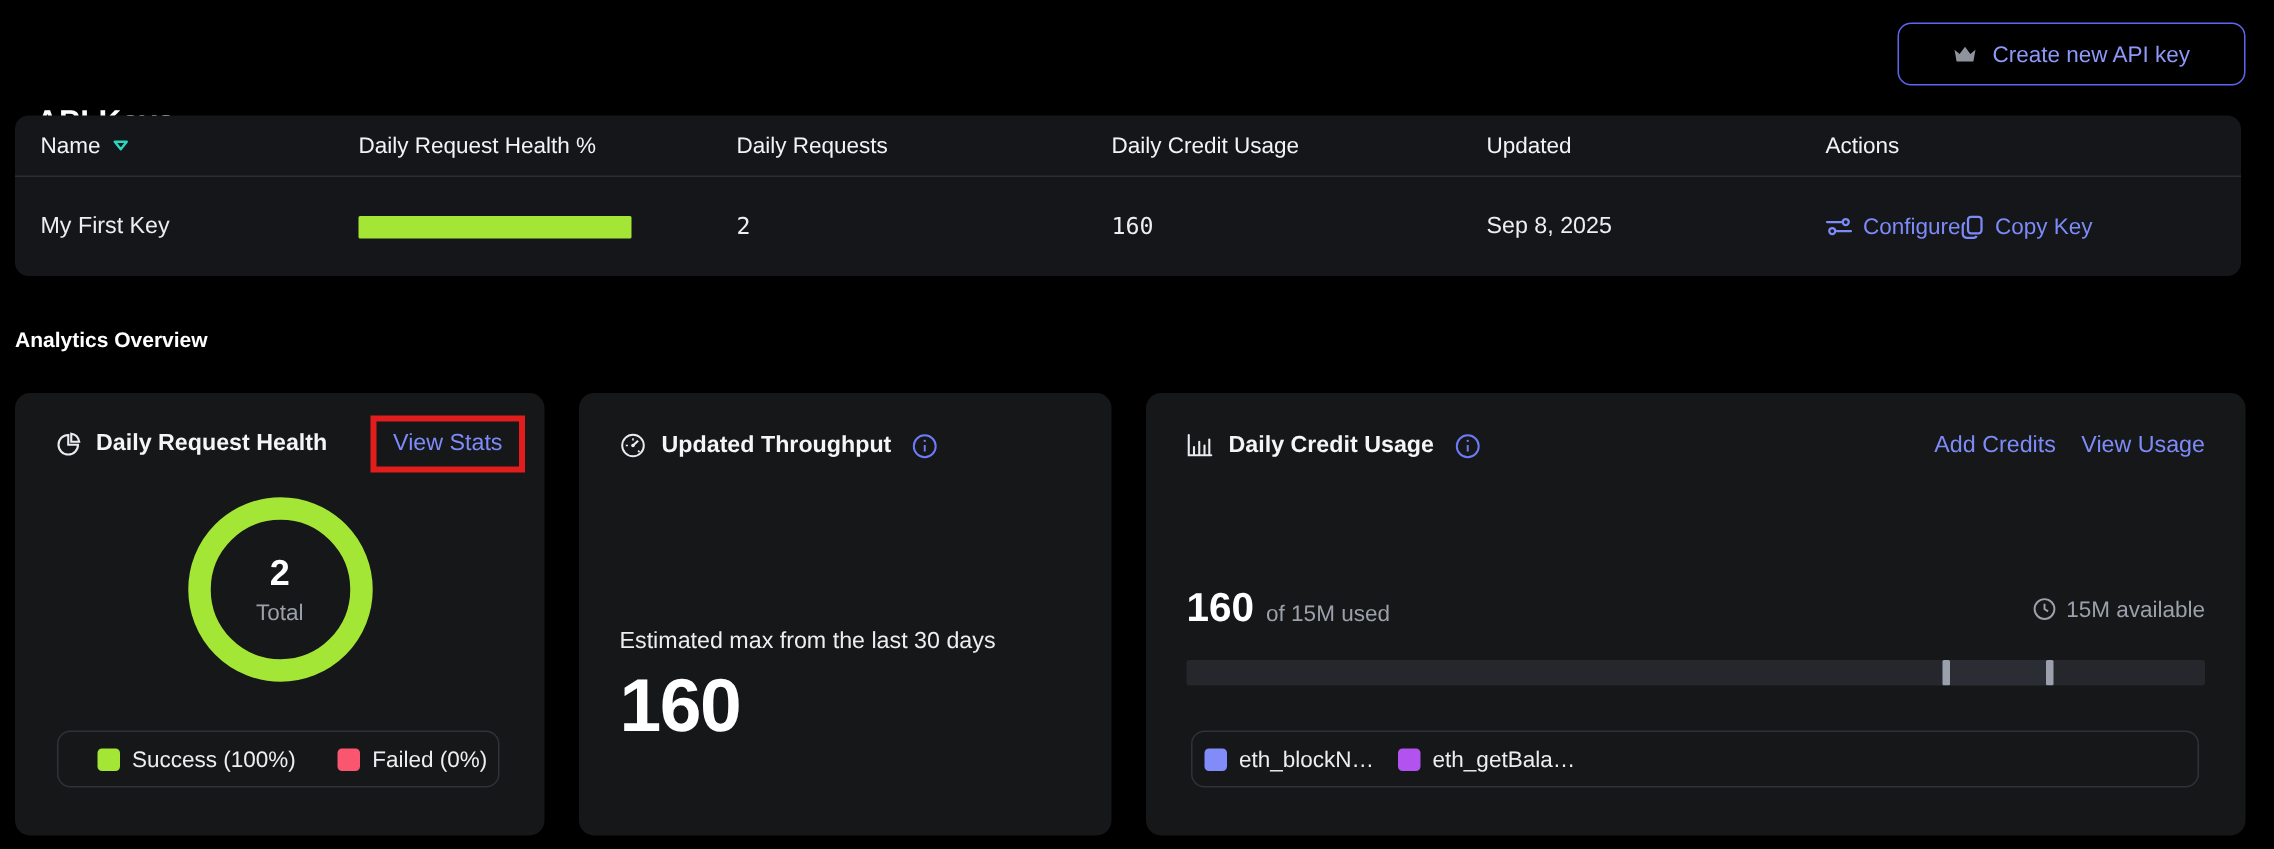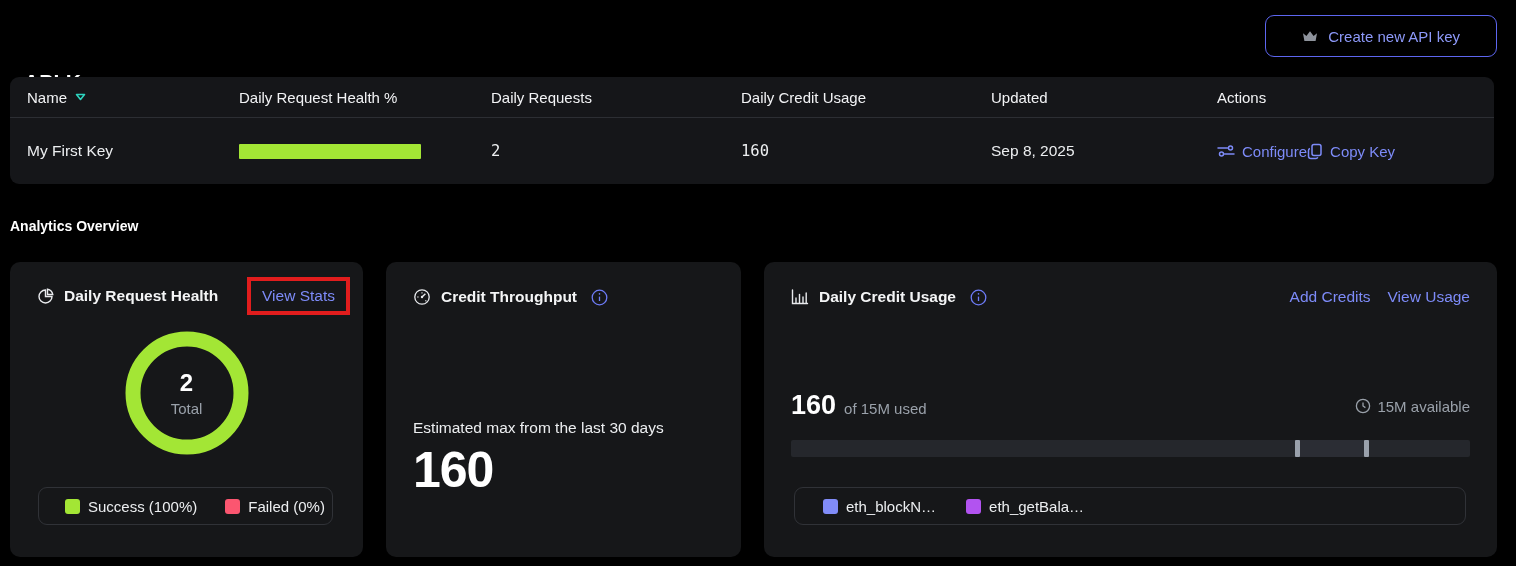--- a/index.html
+++ b/index.html
@@ -82,21 +82,21 @@
   }
   .donut-total-value { font-size:24px; font-weight:700; color:#fff; }
   .donut-total-label { font-size:15px; color:#9aa1aa; }
 
   .legend-box {
     position:absolute; bottom:32px; height:38px;
     border:1px solid #303237; border-radius:9px;
     display:flex; align-items:center;
   }
   .card-1 .legend-box { left:28px; right:30px; padding-left:26px; gap:28px; }
-  .card-3 .legend-box { left:30px; right:31px; padding-left:28px; gap:30px; }
+  .card-3 .legend-box { left:30px; right:31px; padding-left:8px; gap:16px; }
   .legend-item { display:flex; align-items:center; gap:8px; }
   .legend-swatch { width:15px; height:15px; border-radius:3px; flex:0 0 auto; }
   .legend-label { font-size:15px; color:#eceef0; white-space:nowrap; }
 
   .ct-subtitle { margin-top:113px; font-size:15.5px; color:#eceef0; }
   .ct-value-row { display:flex; align-items:baseline; gap:10px; margin-top:8px; }
   .ct-value { font-size:50px; font-weight:700; letter-spacing:-1px; color:#fff; line-height:1; }
   .ct-suffix { font-size:17px; color:#f0f1f3; }
 
   .card-3 .head-links { margin-left:auto; display:flex; gap:17px; }
@@ -241,21 +241,21 @@
   <div class="card card-2">
     <div class="card-head">
       <span class="head-icon">
         <svg width="18" height="18" viewBox="0 0 18 18" fill="none" stroke="currentColor" stroke-width="1.3">
             <circle cx="9" cy="9" r="7.2"></circle>
             <path d="M9 9 L12.4 5.8" stroke-width="1.5"></path>
             <circle cx="9" cy="9" r="1.2" fill="currentColor" stroke="none"></circle>
             <path d="M4.2 9 h1.4 M9 4.2 v1.4 M12.4 12.4 l1 1" stroke-width="1.1"></path>
           </svg>
       </span>
-      <span class="card-title">Credit Throughput</span>
+      <span class="card-title">Updated Throughput</span>
       <span class="info-icon">
         <svg width="17" height="17" viewBox="0 0 17 17" fill="none" stroke="currentColor" stroke-width="1.3">
             <circle cx="8.5" cy="8.5" r="7.3"></circle>
             <line x1="8.5" y1="7.6" x2="8.5" y2="12"></line>
             <circle cx="8.5" cy="4.9" r="0.8" fill="currentColor" stroke="none"></circle>
           </svg>
       </span>
     </div>
     <div class="ct-subtitle">Estimated max from the last 30 days</div>
     <div class="ct-value-row">

